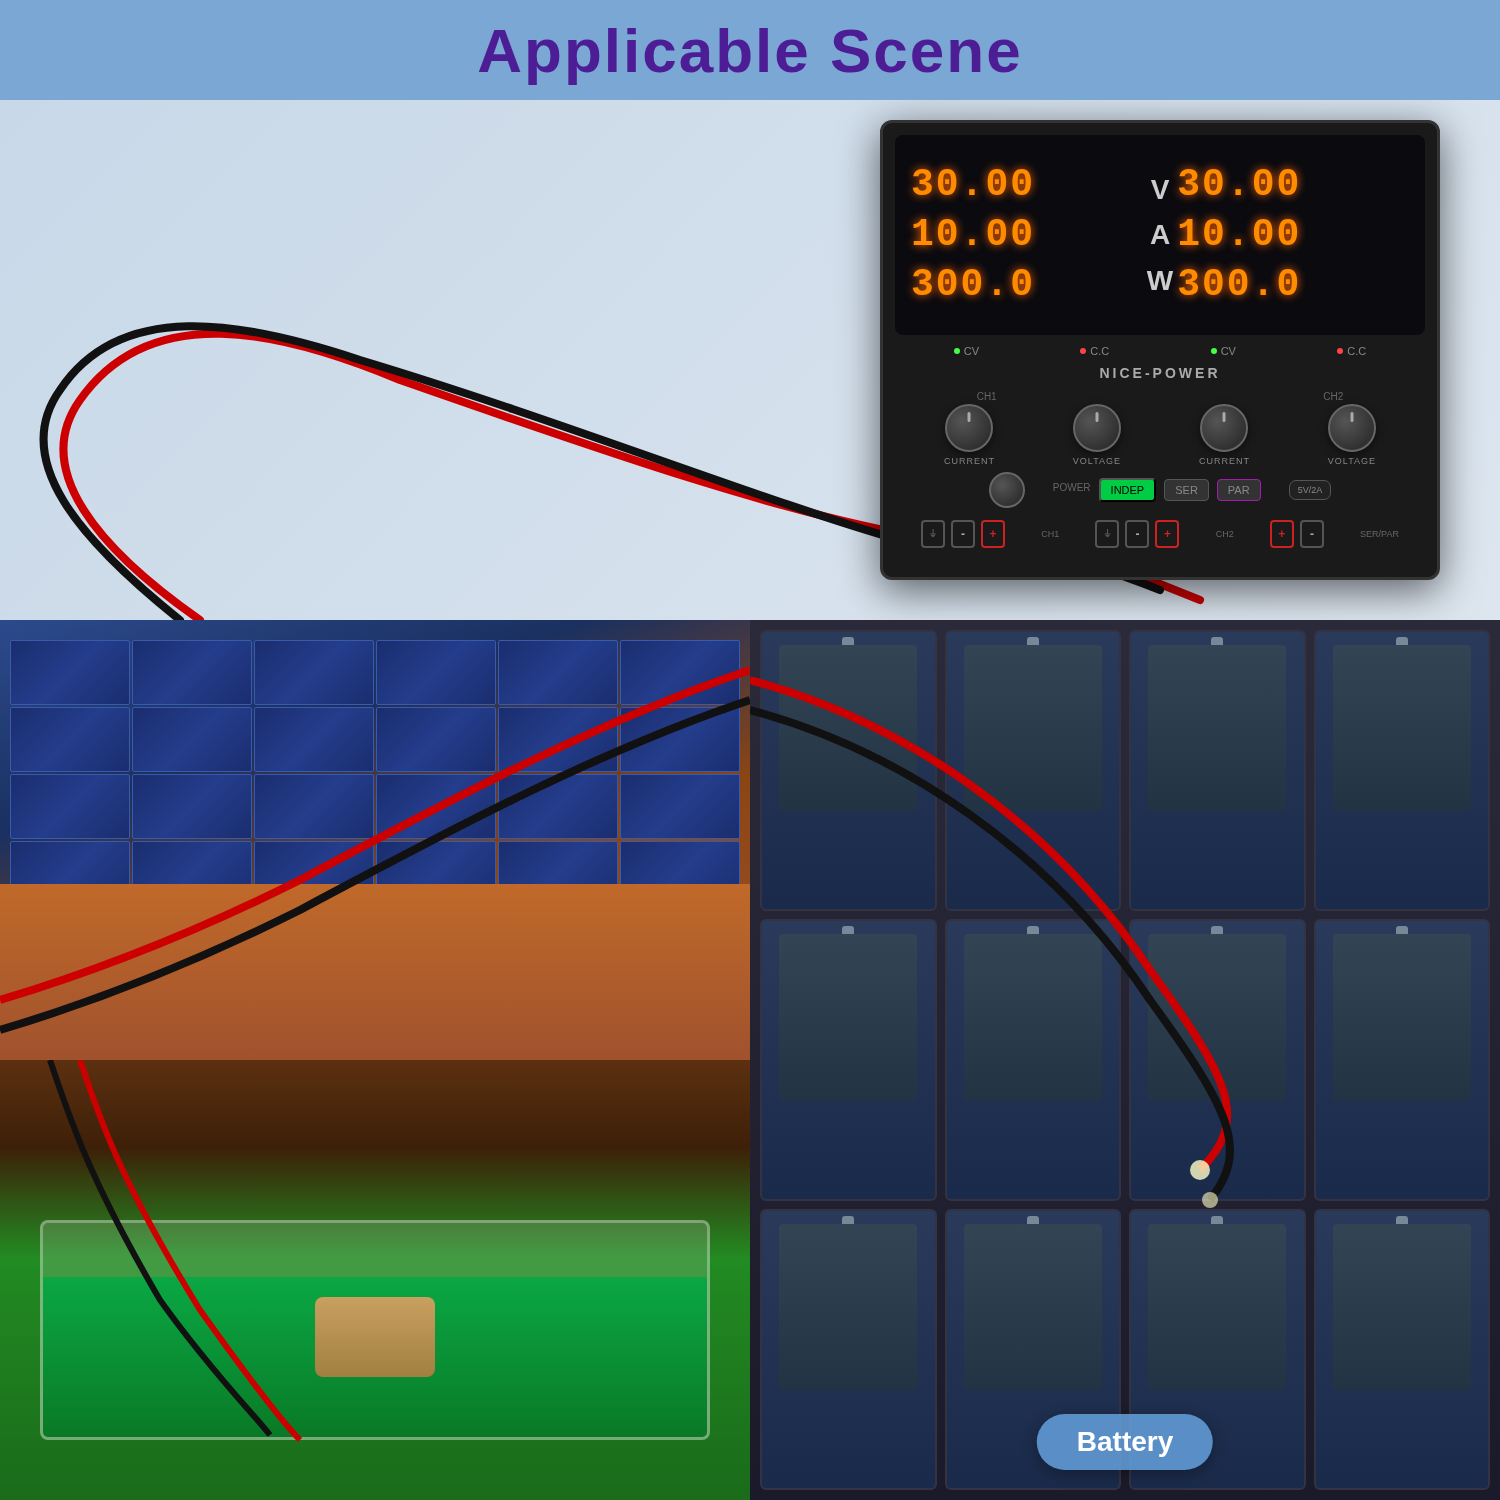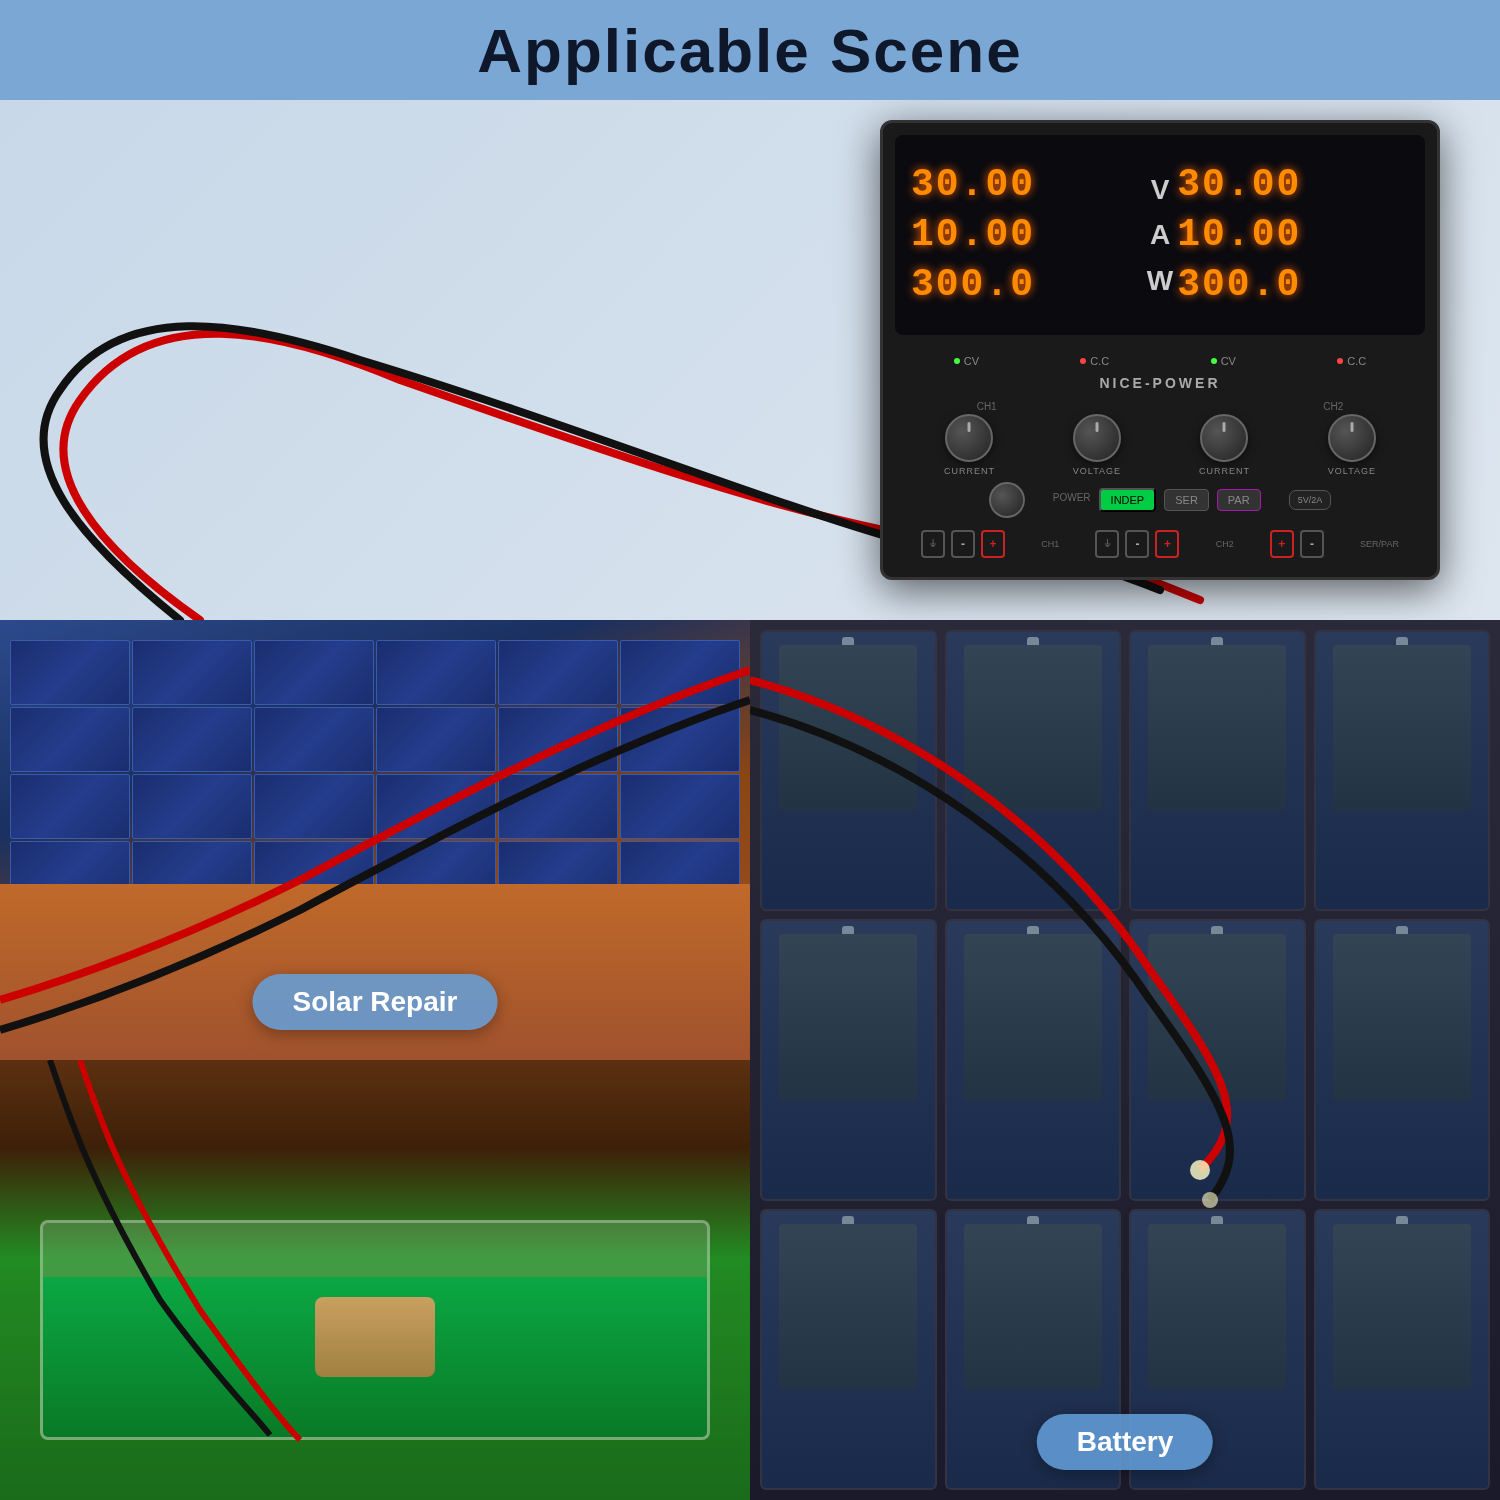--- a/index.html
+++ b/index.html
@@ -25,21 +25,21 @@
       background: #7ba7d4;
       width: 100%;
       height: 100px;
       display: flex;
       align-items: center;
       justify-content: center;
     }
     .header h1 {
       font-size: 62px;
       font-weight: 900;
-      color: #0f172a;
+      color: #4c1d95;
       letter-spacing: 2px;
     }
 
     
     .main-content {
       flex: 1;
       position: relative;
       background: #d6dfe8;
     }
 
@@ -64,21 +64,21 @@
       border: 3px solid #333;
       box-shadow: 0 10px 40px rgba(0,0,0,0.6);
       padding: 12px;
     }
 
     
     .display-panel {
       background: #0a0a0f;
       border-radius: 8px;
       padding: 10px 16px;
-      margin-bottom: 20px;
+      margin-bottom: 10px;
       display: grid;
       grid-template-columns: 1fr auto 1fr;
       gap: 4px;
       height: 200px;
       align-items: center;
     }
 
     .display-col {
       display: flex;
       flex-direction: column;
@@ -575,21 +575,20 @@
           <div class="solar-cell"></div>
           <div class="solar-cell"></div>
           <div class="solar-cell"></div>
           <div class="solar-cell"></div>
           <div class="solar-cell"></div>
           <div class="solar-cell"></div>
           <div class="solar-cell"></div>
           <div class="solar-cell"></div>
         </div>
         <div class="solar-roof"></div>
-        <div class="scene-label">Solar Repair</div>
 
         <svg style="position:absolute;top:0;left:0;width:100%;height:100%;pointer-events:none;" viewBox="0 0 750 440" preserveAspectRatio="none">
           <path d="M 750 50 C 600 100, 450 180, 300 260 C 200 310, 100 350, 0 380" stroke="#cc0000" stroke-width="8" fill="none"></path>
           <path d="M 750 80 C 600 130, 450 210, 300 290 C 200 340, 100 380, 0 410" stroke="#111111" stroke-width="8" fill="none"></path>
         </svg>
       </div>
 
       <div class="scene-cell battery-scene">
         <div class="battery-grid">
           <div class="battery-cell"></div>

